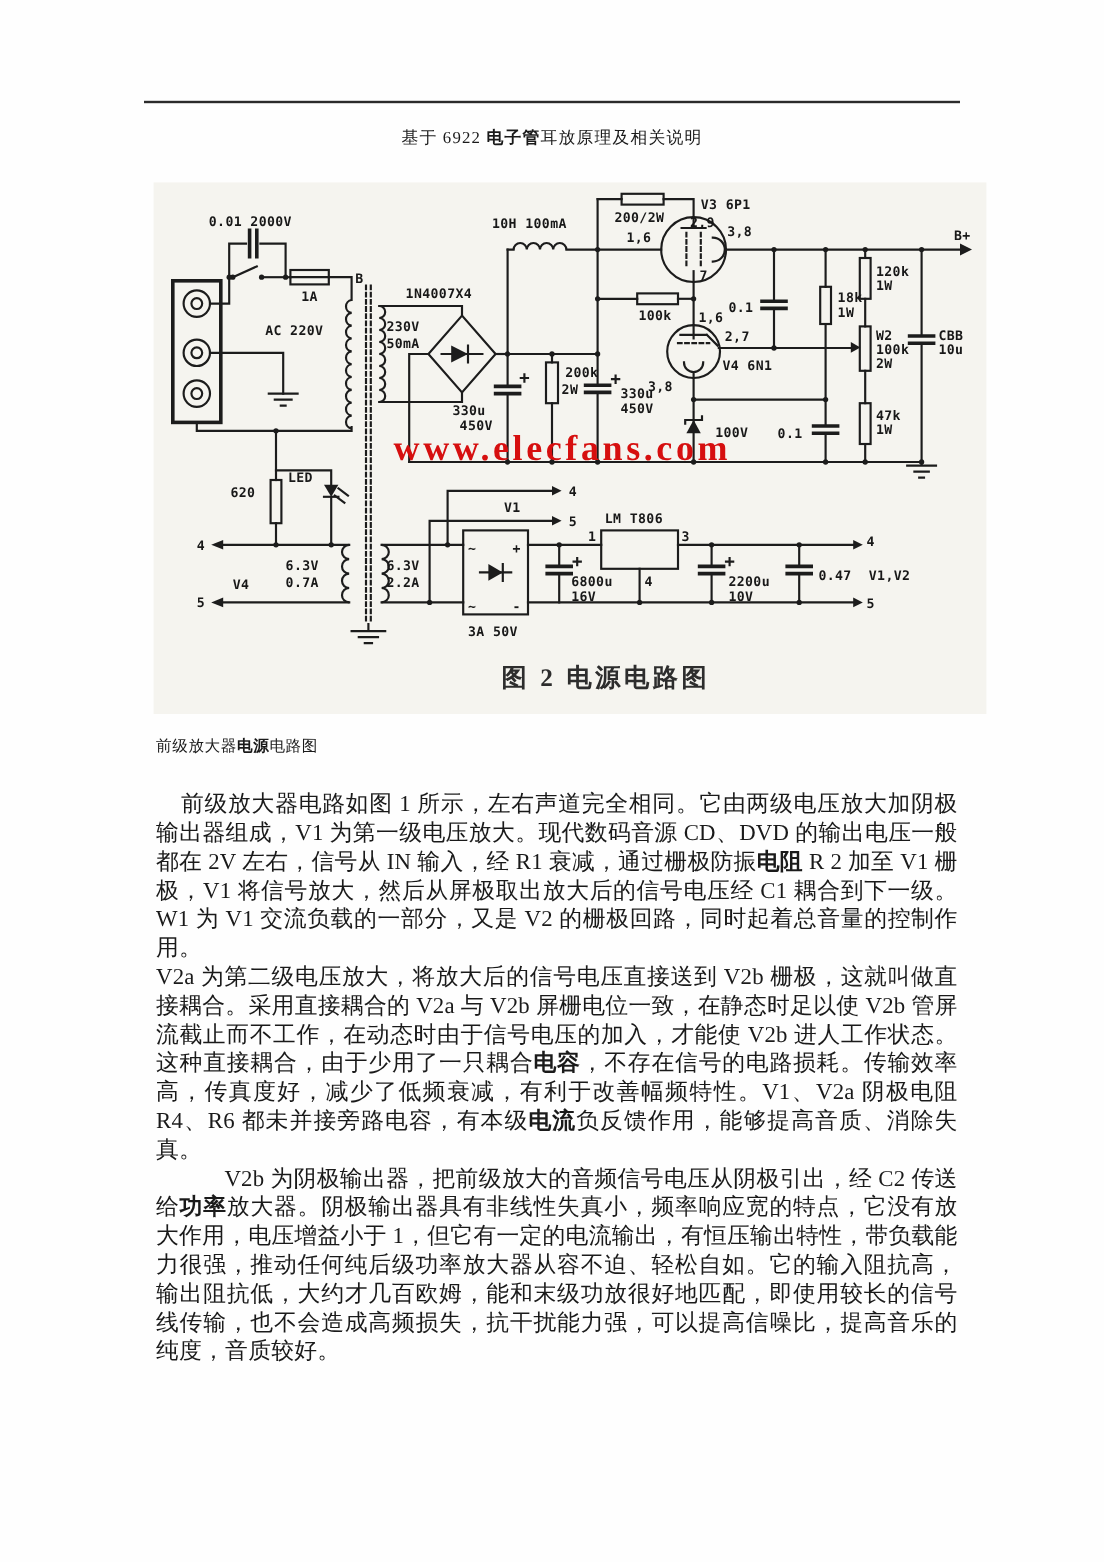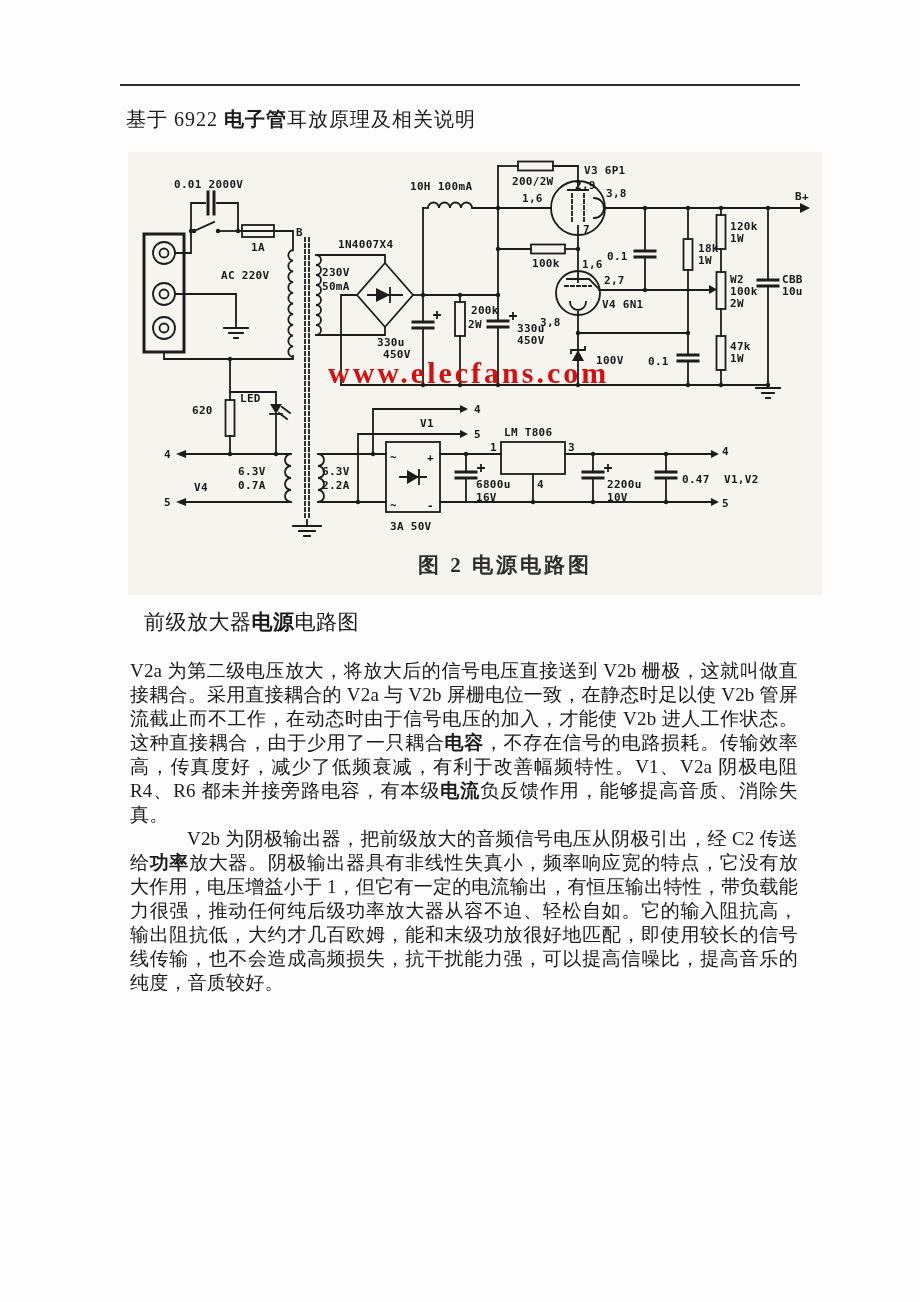--- a/index.html
+++ b/index.html
@@ -1,25 +1,25 @@
 <!DOCTYPE html>
 <html><head>
 <meta charset="utf-8">
 <style>
   html,body{margin:0;padding:0;background:#ffffff;}
   .page{position:relative;width:920px;height:1302px;background:#fefefe;overflow:hidden;
         font-family:"Liberation Serif","DejaVu Serif",serif;color:#1a1a1a;}
   .topline{position:absolute;left:120px;top:84px;width:680px;height:2px;background:#2b2b2b;}
-  .title{position:absolute;left:126px;top:106px;width:668px;margin:0;
-         font-size:20px;font-weight:normal;letter-spacing:1px;}
+  .title{position:absolute;left:126px;top:106px;width:668px;margin:0;text-align:center;
+         font-size:14px;font-weight:normal;letter-spacing:1px;}
   .kw{font-weight:bold;}
   .figure{position:absolute;left:128px;top:152px;width:694px;height:443px;margin:0;
           background:#f5f4ef;}
   .figure svg{display:block;}
-  .heading{position:absolute;left:144px;top:610px;margin:0;font-size:21px;font-weight:normal;
+  .heading{position:absolute;left:130px;top:610px;margin:0;font-size:13px;font-weight:normal;
            line-height:24px;letter-spacing:.5px;}
   .bodytext{position:absolute;left:130px;top:659px;width:668px;font-size:19px;line-height:24px;
             text-align:justify;letter-spacing:.2px;}
   .bodytext p{margin:0;}
   .indent1{text-indent:1.1em;}
   .indent3{text-indent:3em;}
   
   .wire{stroke:#1c1c1c;stroke-width:1.8;fill:none;stroke-linecap:square;}
   .comp{stroke:#1c1c1c;stroke-width:1.8;fill:none;}
   .thick{stroke-width:3px;}
@@ -305,17 +305,18 @@
 
       <text class="wm" x="200" y="231" fill="#d60f0f">www.elecfans.com</text>
 
       <text class="lblc" x="290" y="420">图 2  电源电路图</text>
     </svg>
   </figure>
 
   <h2 class="heading"><span>前级放大器</span><span class="kw">电源</span><span>电路图</span></h2>
 
   <div class="bodytext">
+    <p class="indent1"><span>前级放大器电路如图 1 所示，左右声道完全相同。它由两级电压放大加阴极输出器组成，V1 为第一级电压放大。现代数码音源 CD、DVD 的输出电压一般都在 2V 左右，信号从 IN 输入，经 R1 衰减，通过栅极防振</span><span class="kw">电阻</span><span> R 2 加至 V1 栅极，V1 将信号放大，然后从屏极取出放大后的信号电压经 C1 耦合到下一级。W1 为 V1 交流负载的一部分，又是 V2 的栅极回路，同时起着总音量的控制作用。</span></p>
     <p><span>V2a 为第二级电压放大，将放大后的信号电压直接送到 V2b 栅极，这就叫做直接耦合。采用直接耦合的 V2a 与 V2b 屏栅电位一致，在静态时足以使 V2b 管屏流截止而不工作，在动态时由于信号电压的加入，才能使 V2b 进人工作状态。这种直接耦合，由于少用了一只耦合</span><span class="kw">电容</span><span>，不存在信号的电路损耗。传输效率高，传真度好，减少了低频衰减，有利于改善幅频特性。V1、V2a 阴极电阻 R4、R6 都未并接旁路电容，有本级</span><span class="kw">电流</span><span>负反馈作用，能够提高音质、消除失真。</span></p>
     <p class="indent3"><span>V2b 为阴极输出器，把前级放大的音频信号电压从阴极引出，经 C2 传送给</span><span class="kw">功率</span><span>放大器。阴极输出器具有非线性失真小，频率响应宽的特点，它没有放大作用，电压增益小于 1，但它有一定的电流输出，有恒压输出特性，带负载能力很强，推动任何纯后级功率放大器从容不迫、轻松自如。它的输入阻抗高，输出阻抗低，大约才几百欧姆，能和末级功放很好地匹配，即使用较长的信号线传输，也不会造成高频损失，抗干扰能力强，可以提高信噪比，提高音乐的纯度，音质较好。</span></p>
   </div>
 
 </div>
 
 </body></html>

